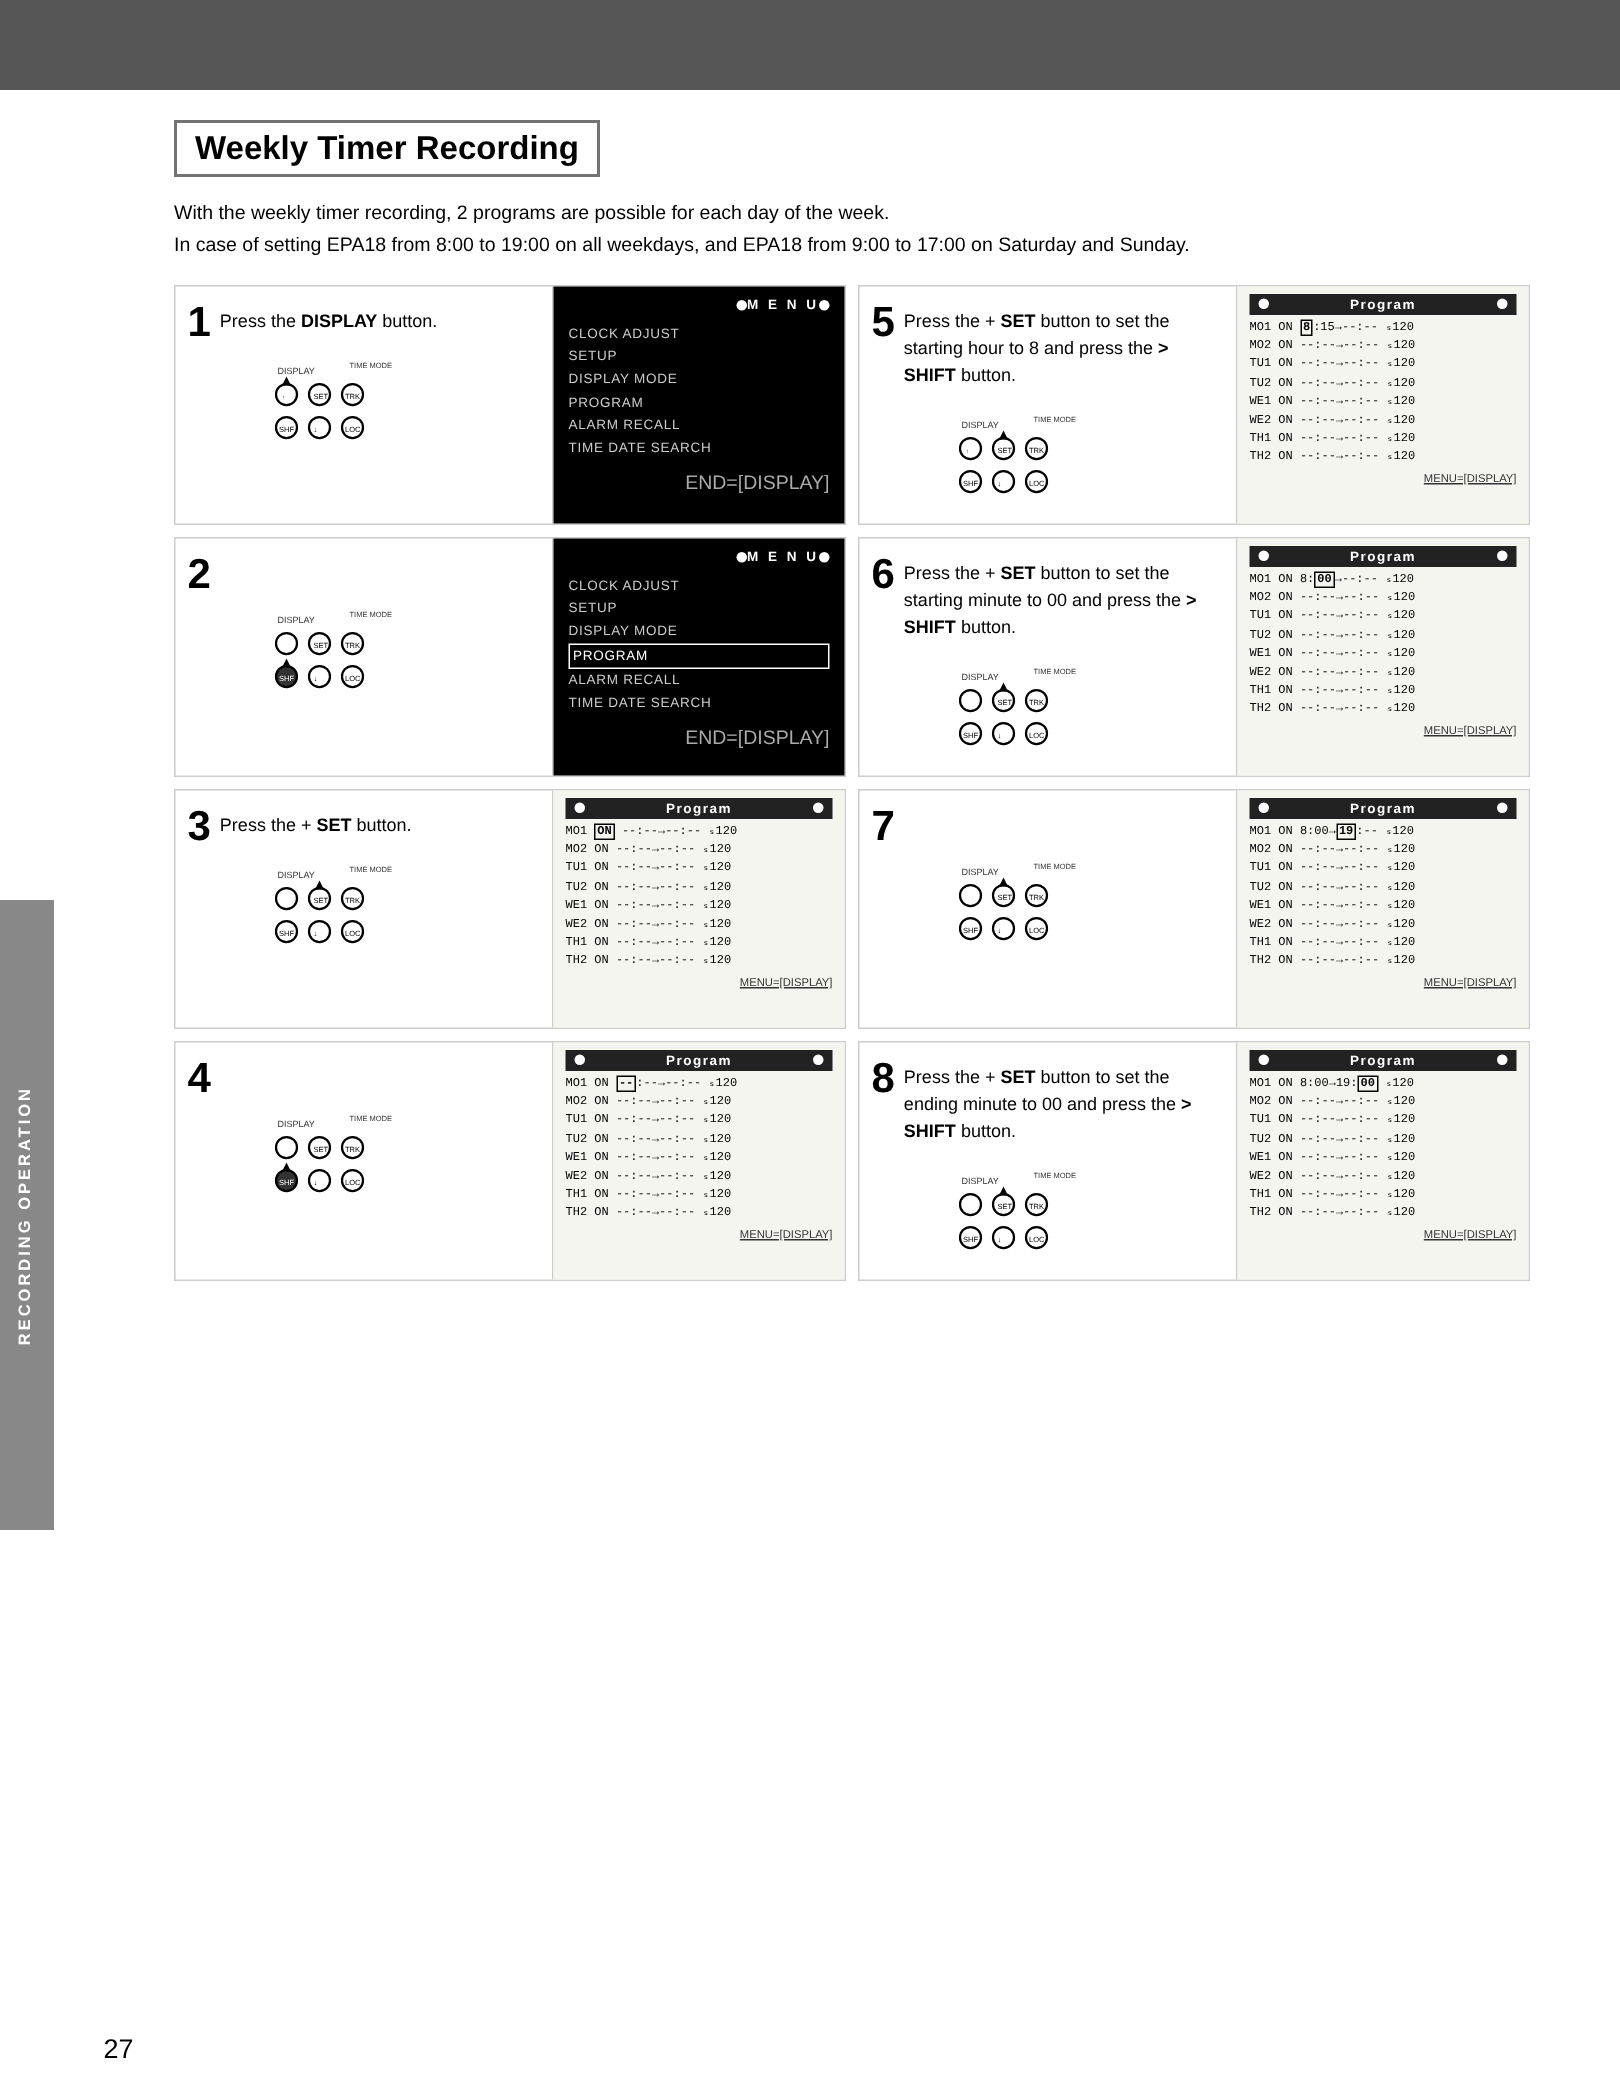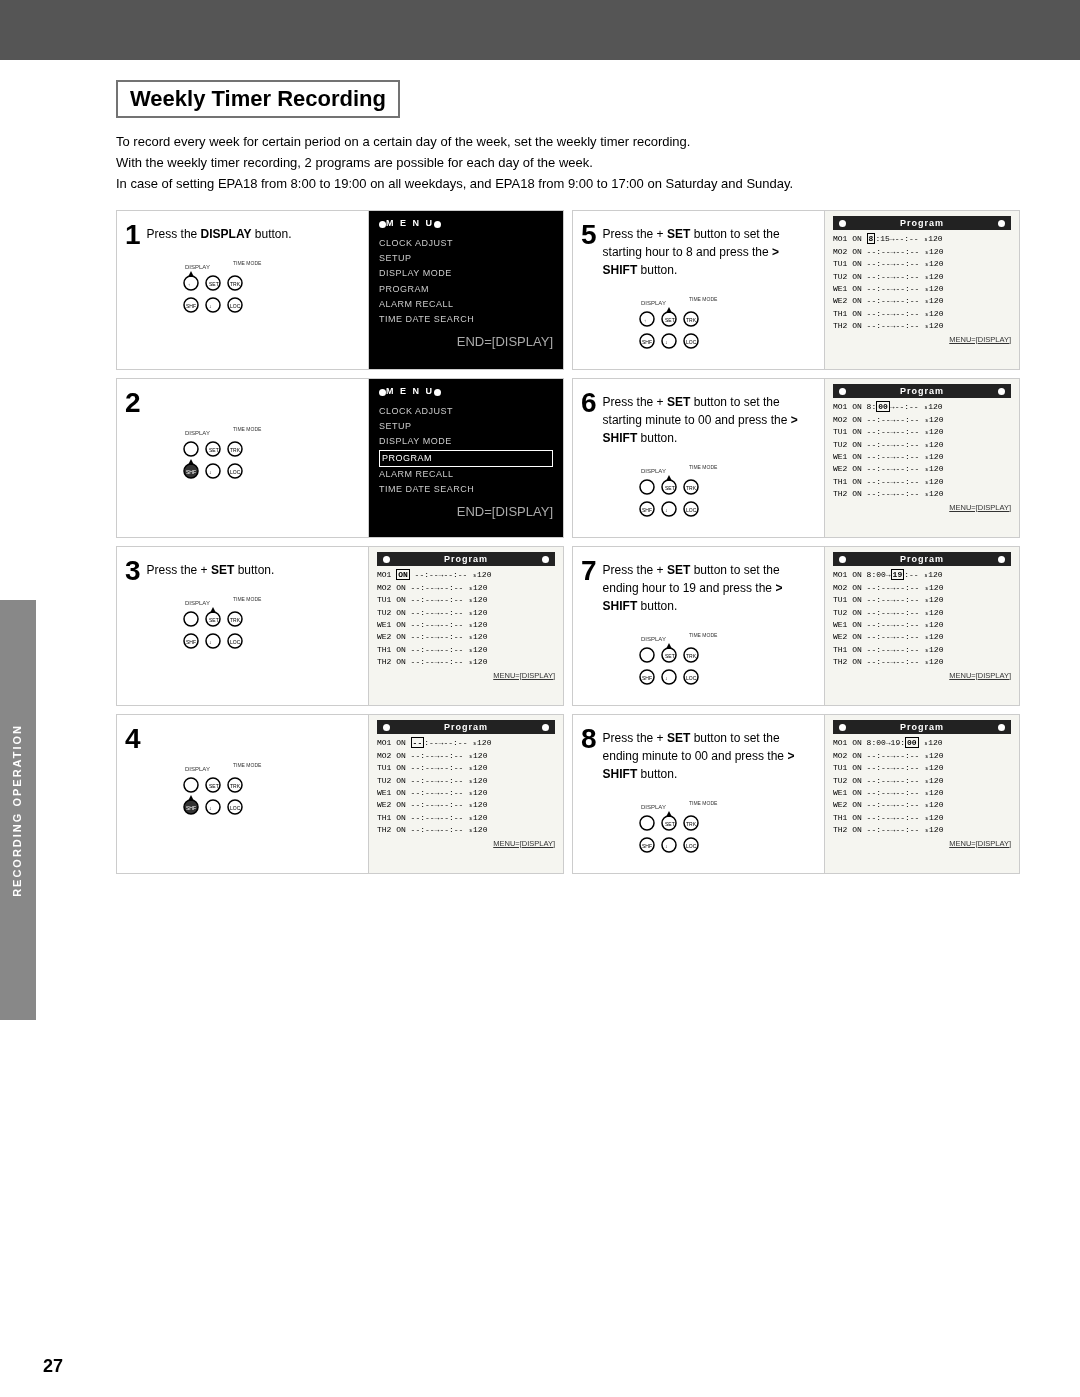--- a/index.html
+++ b/index.html
@@ -93,21 +93,21 @@
       background: #000;
       color: #fff;
       padding: 5px 10px 8px 10px;
       font-size: 9.5px;
       line-height: 1.7;
       flex: 1;
     }
 
     .menu-header {
       display: flex;
-      justify-content: flex-start;
+      justify-content: flex-end;
       align-items: center;
       margin-bottom: 4px;
     }
 
     .menu-header-text {
       font-size: 9px;
       letter-spacing: 2px;
       font-weight: bold;
     }
 
@@ -199,23 +199,23 @@
       letter-spacing: 2px;
       writing-mode: vertical-rl;
       transform: rotate(180deg);
       text-align: center;
       line-height: 1.2;
     }
 
     .page-number {
       position: absolute;
       bottom: 20px;
-      left: 43px;
+      left: 69px;
       font-size: 18px;
-      font-weight: bold;
+      font-weight: normal;
     }
 
     
     .remote-container {
       display: flex;
       justify-content: center;
       margin-top: 4px;
     }
   </style>
 </head>
@@ -228,21 +228,20 @@
 OPERATION</div>
 </div>
 
 <div class="page-content" style="margin-left: 36px;">
 
   <div class="title-box">
     <h2>Weekly Timer Recording</h2>
   </div>
 
   <div class="intro-text">
-    <div>To record every week for certain period on a certain day of the week, set the weekly timer recording.</div>
     <div>With the weekly timer recording, 2 programs are possible for each day of the week.</div>
     <div>In case of setting EPA18 from 8:00 to 19:00 on all weekdays, and EPA18 from 9:00 to 17:00 on Saturday and Sunday.</div>
   </div>
 
   <div class="steps-grid">
 
     <div class="step-cell">
       <div class="step-left">
         <div style="display:flex; align-items:flex-start;">
           <div class="step-number">1</div>
@@ -464,21 +463,20 @@
           <div class="program-row">TH2 ON --:--→--:-- ₛ120</div>
           <div class="program-menu-end">MENU=[DISPLAY]</div>
         </div>
       </div>
     </div>
 
     <div class="step-cell">
       <div class="step-left">
         <div style="display:flex; align-items:flex-start;">
           <div class="step-number">7</div>
-          <div class="step-text" style="margin-top:4px;">Press the + <b>SET</b> button to set the ending hour to 19 and press the <b>&gt; SHIFT</b> button.</div>
         </div>
         <div class="remote-container">
           <svg width="120" height="65" viewBox="0 0 120 65">
             <text x="2" y="14" font-size="6" fill="#333">DISPLAY</text>
             <text x="50" y="10" font-size="5" fill="#333">TIME MODE</text>
             <circle cx="8" cy="28" r="7" stroke="#000" stroke-width="1.5" fill="none"></circle>
             <circle cx="30" cy="28" r="7" stroke="#000" stroke-width="1.5" fill="none"></circle>
             <text x="26" y="31" font-size="5" fill="#000">SET</text>
             <circle cx="52" cy="28" r="7" stroke="#000" stroke-width="1.5" fill="none"></circle>
             <text x="47" y="31" font-size="5" fill="#000">TRK</text>

